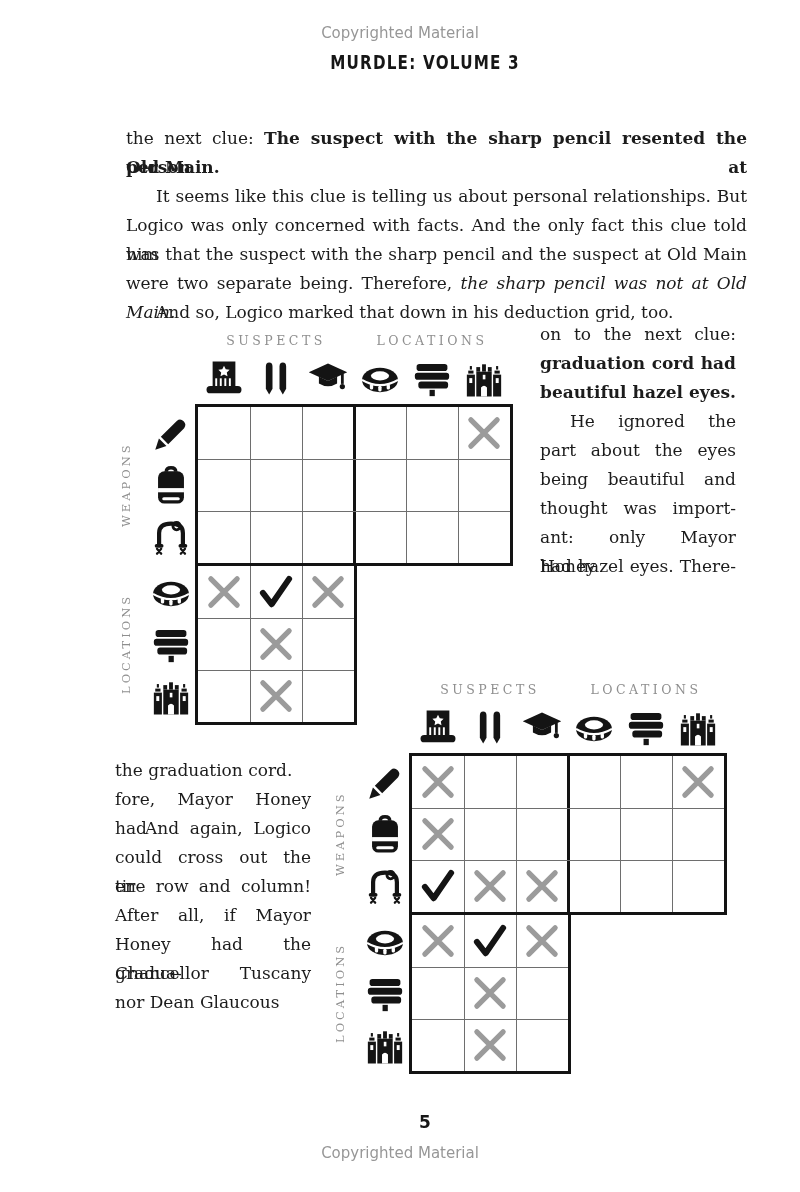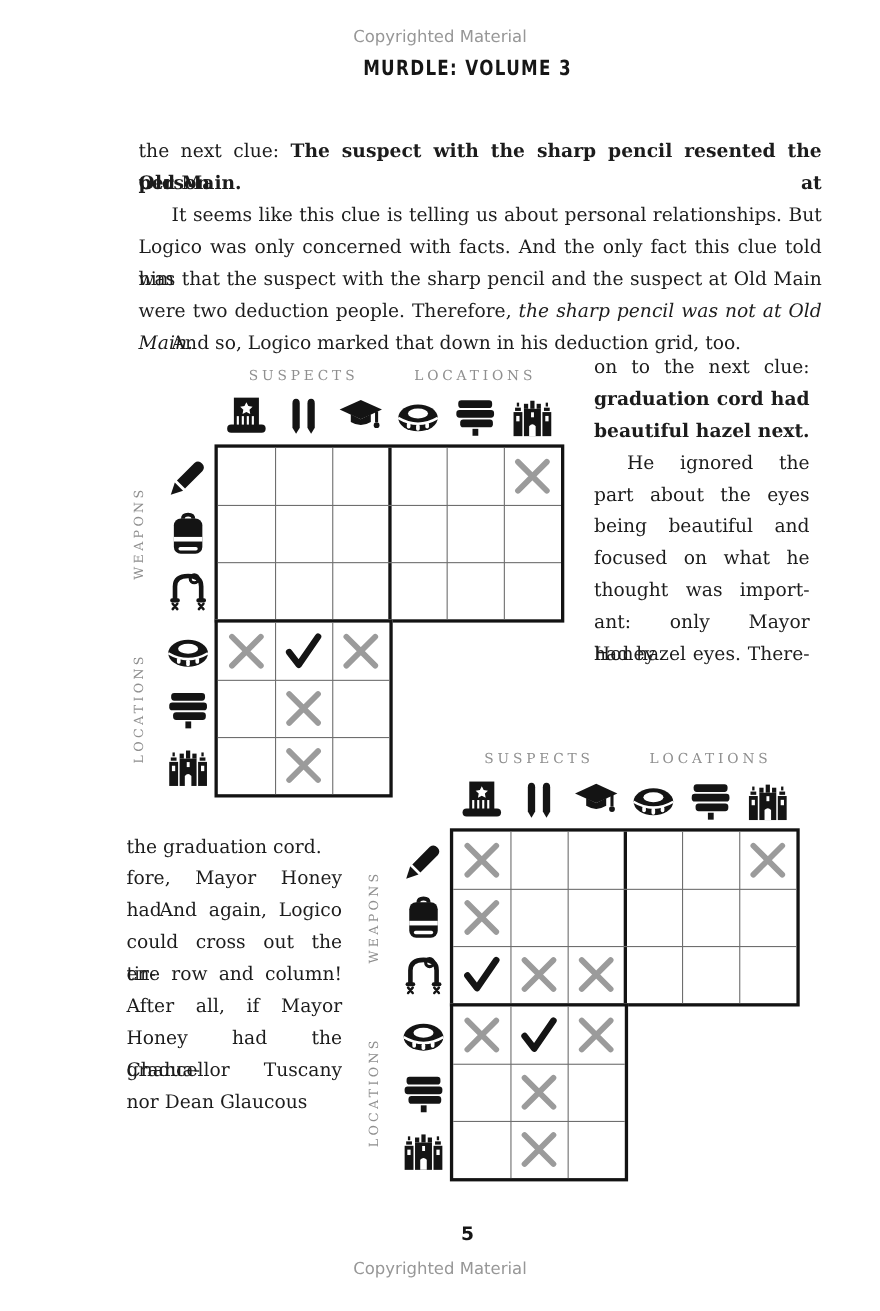--- a/index.html
+++ b/index.html
@@ -46,21 +46,21 @@
 <div class="page">
   <div class="copyright top">Copyrighted Material</div>
   <div class="book-title">MURDLE: VOLUME 3</div>
 
   <div class="textblock main-text">
       <div class="tl just"><span>the next clue: </span><span class="b">The suspect with the sharp pencil resented the person at</span></div>
       <div class="tl"><span class="b">Old Main.</span></div>
       <div class="tl just"><span class="ind"></span><span>It seems like this clue is telling us about personal relationships. But</span></div>
       <div class="tl just"><span>Logico was only concerned with facts. And the only fact this clue told him</span></div>
       <div class="tl just"><span>was that the suspect with the sharp pencil and the suspect at Old Main</span></div>
-      <div class="tl just"><span>were two deduction people. Therefore, </span><span class="i">the sharp pencil was not at Old Main.</span></div>
+      <div class="tl just"><span>were two separate being. Therefore, </span><span class="i">the sharp pencil was not at Old Main.</span></div>
       <div class="tl"><span class="ind"></span><span>And so, Logico marked that down in his deduction grid, too.</span></div>
     </div>
 
   <div class="grid-widget" style="left:102px;top:333px;">
       <div class="cglabel" style="left: 96px; top: 0px; width: 156px;">SUSPECTS</div>
       <div class="cglabel" style="left: 252px; top: 0px; width: 156px;">LOCATIONS</div>
       <div class="gicon" style="left: 101px; top: 24px;">
         <svg viewBox="0 0 24 24" fill="#141414">
           <rect x="5.5" y="2" width="13" height="15"></rect>
           <rect x="2" y="16" width="20" height="4.2" rx="2.1"></rect>
@@ -242,25 +242,24 @@
           <svg viewBox="0 0 24 24">
             <path d="M4.5 4.5 L19.5 19.5 M19.5 4.5 L4.5 19.5" stroke="#9b9b9b" stroke-width="3" stroke-linecap="round" fill="none"></path>
           </svg>
         </div>
       </div>
     </div>
 
   <div class="textblock right-col">
       <div class="tl just"><span>on to the next clue:</span></div>
       <div class="tl just"><span class="b">graduation cord had</span></div>
-      <div class="tl just"><span class="b">beautiful hazel next.</span></div>
+      <div class="tl just"><span class="b">beautiful hazel eyes.</span></div>
       <div class="tl just"><span class="ind"></span><span>He ignored the</span></div>
       <div class="tl just"><span>part about the eyes</span></div>
       <div class="tl just"><span>being beautiful and</span></div>
-      <div class="tl just"><span>focused on what he</span></div>
       <div class="tl just"><span>thought was import-</span></div>
       <div class="tl just"><span>ant: only Mayor Honey</span></div>
       <div class="tl just"><span>had hazel eyes. There-</span></div>
     </div>
 
   <div class="grid-widget" style="left:316px;top:682px;">
       <div class="cglabel" style="left: 96px; top: 0px; width: 156px;">SUSPECTS</div>
       <div class="cglabel" style="left: 252px; top: 0px; width: 156px;">LOCATIONS</div>
       <div class="gicon" style="left: 101px; top: 24px;">
         <svg viewBox="0 0 24 24" fill="#141414">

